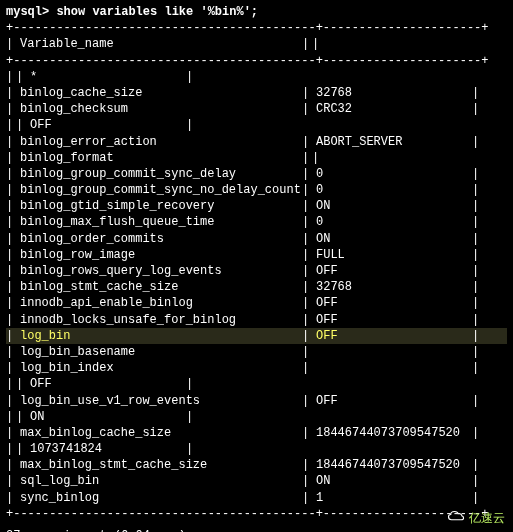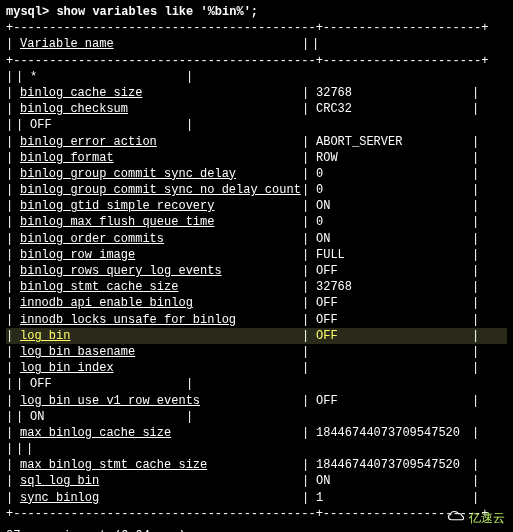--- a/index.html
+++ b/index.html
@@ -32,21 +32,20 @@
       display: flex;
     }
     .pipe {
       width: 10px;
       display: inline-block;
     }
     .col-name {
       width: 286px;
       display: inline-block;
       padding-left: 4px;
-      text-decoration: underline;
     }
     .col-value {
       width: 160px;
       display: inline-block;
       padding-left: 4px;
     }
     .highlight {
       background: #2a2a1a;
       color: #ffff66;
     }
@@ -90,39 +89,39 @@
 </div>
 
 <div class="border-line sep">+------------------------------------------+----------------------+</div>
 
 <div id="rows-container">
     <div class="row"><span class="pipe">|</span><span class="pipe">|</span><span class="col-value">*</span><span class="pipe">|</span></div>
     <div class="row"><span class="pipe">|</span><span class="col-name">binlog_cache_size</span><span class="pipe">|</span><span class="col-value">32768</span><span class="pipe">|</span></div>
     <div class="row"><span class="pipe">|</span><span class="col-name">binlog_checksum</span><span class="pipe">|</span><span class="col-value">CRC32</span><span class="pipe">|</span></div>
     <div class="row"><span class="pipe">|</span><span class="pipe">|</span><span class="col-value">OFF</span><span class="pipe">|</span></div>
     <div class="row"><span class="pipe">|</span><span class="col-name">binlog_error_action</span><span class="pipe">|</span><span class="col-value">ABORT_SERVER</span><span class="pipe">|</span></div>
-    <div class="row"><span class="pipe">|</span><span class="col-name">binlog_format</span><span class="pipe">|</span><span class="col-value">ROW</span><span class="pipe">|</span></div>
+    <div class="row"><span class="pipe">|</span><span class="col-name">binlog_format</span><span class="pipe">|</span><span class="pipe">|</span></div>
     <div class="row"><span class="pipe">|</span><span class="col-name">binlog_group_commit_sync_delay</span><span class="pipe">|</span><span class="col-value">0</span><span class="pipe">|</span></div>
     <div class="row"><span class="pipe">|</span><span class="col-name">binlog_group_commit_sync_no_delay_count</span><span class="pipe">|</span><span class="col-value">0</span><span class="pipe">|</span></div>
     <div class="row"><span class="pipe">|</span><span class="col-name">binlog_gtid_simple_recovery</span><span class="pipe">|</span><span class="col-value">ON</span><span class="pipe">|</span></div>
     <div class="row"><span class="pipe">|</span><span class="col-name">binlog_max_flush_queue_time</span><span class="pipe">|</span><span class="col-value">0</span><span class="pipe">|</span></div>
     <div class="row"><span class="pipe">|</span><span class="col-name">binlog_order_commits</span><span class="pipe">|</span><span class="col-value">ON</span><span class="pipe">|</span></div>
     <div class="row"><span class="pipe">|</span><span class="col-name">binlog_row_image</span><span class="pipe">|</span><span class="col-value">FULL</span><span class="pipe">|</span></div>
     <div class="row"><span class="pipe">|</span><span class="col-name">binlog_rows_query_log_events</span><span class="pipe">|</span><span class="col-value">OFF</span><span class="pipe">|</span></div>
     <div class="row"><span class="pipe">|</span><span class="col-name">binlog_stmt_cache_size</span><span class="pipe">|</span><span class="col-value">32768</span><span class="pipe">|</span></div>
     <div class="row"><span class="pipe">|</span><span class="col-name">innodb_api_enable_binlog</span><span class="pipe">|</span><span class="col-value">OFF</span><span class="pipe">|</span></div>
     <div class="row"><span class="pipe">|</span><span class="col-name">innodb_locks_unsafe_for_binlog</span><span class="pipe">|</span><span class="col-value">OFF</span><span class="pipe">|</span></div>
     <div class="row highlight"><span class="pipe">|</span><span class="col-name">log_bin</span><span class="pipe">|</span><span class="col-value">OFF</span><span class="pipe">|</span></div>
     <div class="row"><span class="pipe">|</span><span class="col-name">log_bin_basename</span><span class="pipe">|</span><span class="col-value"></span><span class="pipe">|</span></div>
     <div class="row"><span class="pipe">|</span><span class="col-name">log_bin_index</span><span class="pipe">|</span><span class="col-value"></span><span class="pipe">|</span></div>
     <div class="row"><span class="pipe">|</span><span class="pipe">|</span><span class="col-value">OFF</span><span class="pipe">|</span></div>
     <div class="row"><span class="pipe">|</span><span class="col-name">log_bin_use_v1_row_events</span><span class="pipe">|</span><span class="col-value">OFF</span><span class="pipe">|</span></div>
     <div class="row"><span class="pipe">|</span><span class="pipe">|</span><span class="col-value">ON</span><span class="pipe">|</span></div>
     <div class="row"><span class="pipe">|</span><span class="col-name">max_binlog_cache_size</span><span class="pipe">|</span><span class="col-value">18446744073709547520</span><span class="pipe">|</span></div>
-    <div class="row"><span class="pipe">|</span><span class="pipe">|</span><span class="pipe">|</span></div>
+    <div class="row"><span class="pipe">|</span><span class="pipe">|</span><span class="col-value">1073741824</span><span class="pipe">|</span></div>
     <div class="row"><span class="pipe">|</span><span class="col-name">max_binlog_stmt_cache_size</span><span class="pipe">|</span><span class="col-value">18446744073709547520</span><span class="pipe">|</span></div>
     <div class="row"><span class="pipe">|</span><span class="col-name">sql_log_bin</span><span class="pipe">|</span><span class="col-value">ON</span><span class="pipe">|</span></div>
     <div class="row"><span class="pipe">|</span><span class="col-name">sync_binlog</span><span class="pipe">|</span><span class="col-value">1</span><span class="pipe">|</span></div>
   </div>
 
 <div class="border-line sep">+------------------------------------------+----------------------+</div>
 
 <div class="footer">27 rows in set (0.04 sec)</div>
 
 <div class="watermark">

